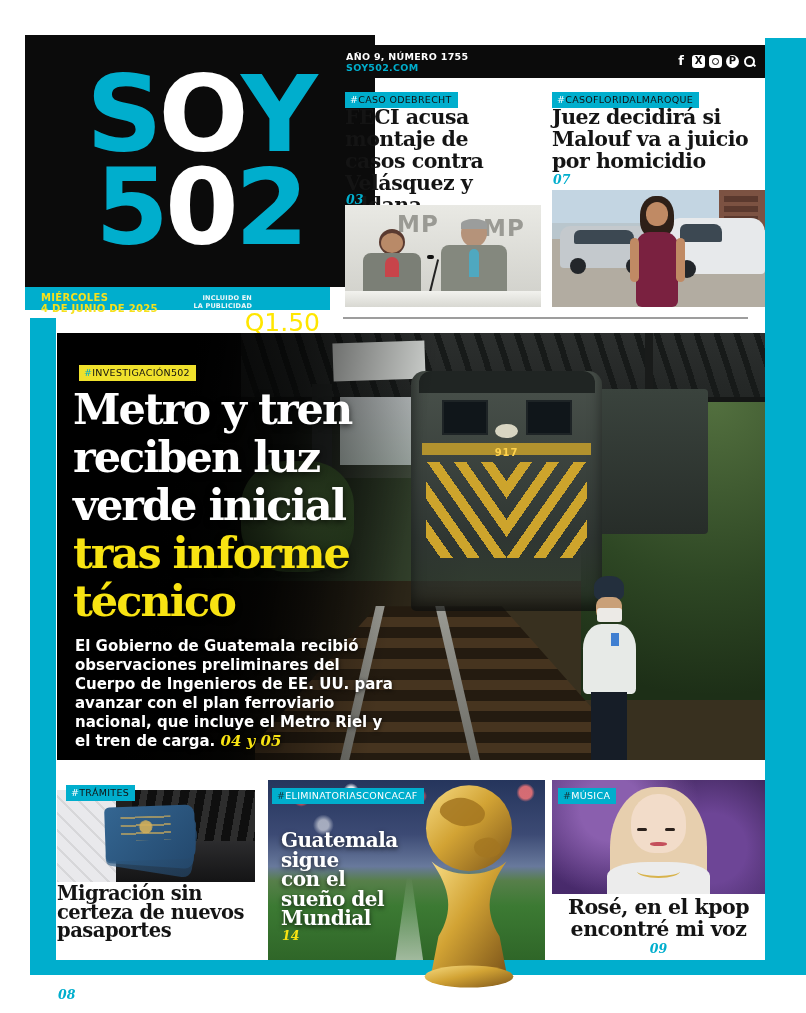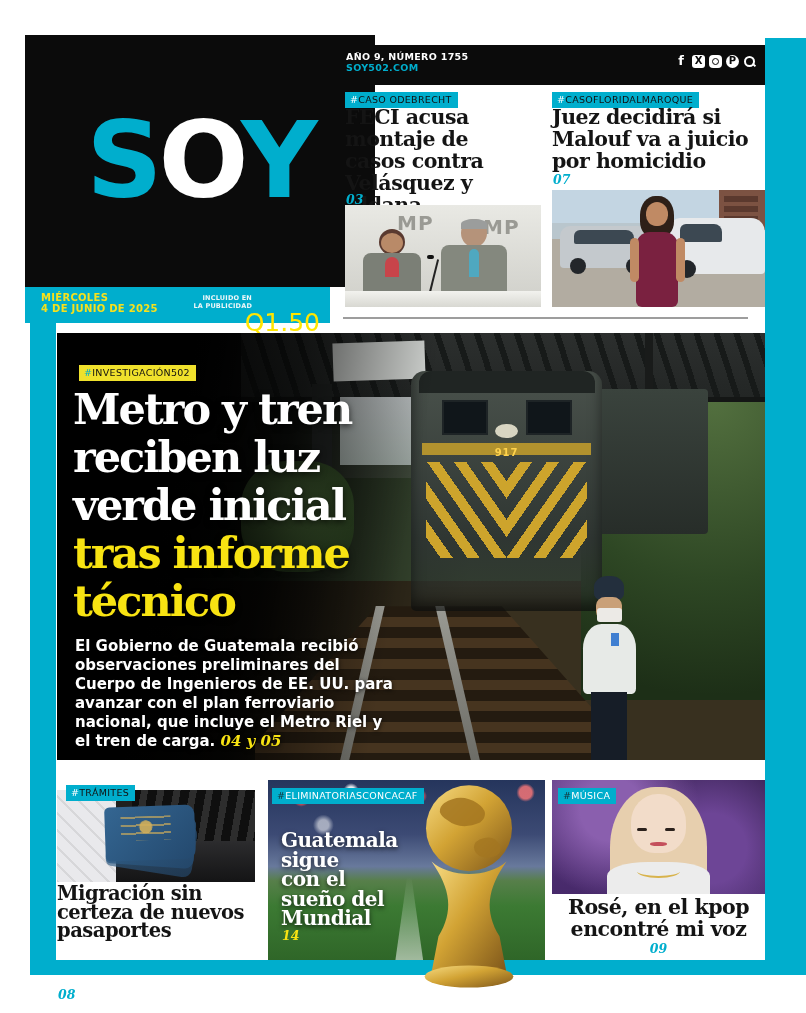--- a/index.html
+++ b/index.html
@@ -13,28 +13,28 @@
   .frame-bottom{left:30px;top:960px;width:776px;height:15px;}
   .frame-left{left:30px;top:318px;width:26px;height:642px;}
 
   
   .logo-box{left:25px;top:35px;width:350px;height:252px;background:#0b0b0b;
             display:flex;flex-direction:column;align-items:center;justify-content:center;}
   .logo-line{font-weight:900;font-size:106px;line-height:.88;letter-spacing:-4px;
              font-family:"DejaVu Sans",sans-serif;}
   .lc{color:#00aecd;} .lw{color:#ffffff;}
 
-  .date-bar{left:25px;top:287px;width:305px;height:36px;background:#00aecd;}
+  .date-bar{left:25px;top:287px;width:305px;height:23px;background:#00aecd;}
   .daydate{position:absolute;left:16px;top:5px;color:#f6e11c;font-weight:bold;
            font-size:10px;line-height:11px;letter-spacing:.3px;}
   .price-note{position:absolute;right:78px;top:8px;color:#eef7f9;font-size:6.5px;
               line-height:7.5px;text-align:right;font-weight:bold;letter-spacing:.2px;}
   .price{position:absolute;right:10px;top:2px;color:#ffe600;font-weight:400;font-size:25px;margin-top:19px;}
 
-  .header-bar{left:335px;top:45px;width:430px;height:40px;background:#0b0b0b;}
+  .header-bar{left:335px;top:45px;width:430px;height:33px;background:#0b0b0b;}
   .edition{position:absolute;left:11px;top:6px;color:#fff;font-weight:bold;font-size:9.5px;letter-spacing:.3px;}
   .website{position:absolute;left:11px;top:17px;color:#00aecd;font-weight:bold;font-size:9.5px;letter-spacing:.3px;}
   .social{position:absolute;right:9px;top:9px;display:flex;gap:4px;align-items:center;}
   .sicon{width:14px;height:14px;display:flex;align-items:center;justify-content:center;
          color:#fff;font-weight:bold;font-size:13px;line-height:14px;}
   .sicon.box{background:#fff;color:#0b0b0b;border-radius:3px;font-size:10px;width:13px;height:13px;}
   .sicon.circ{background:#fff;color:#0b0b0b;border-radius:50%;font-size:10px;width:13px;height:13px;}
   .ig{position:relative;background:#fff;border-radius:4px;width:13px;height:13px;}
   .ig::after{content:"";position:absolute;left:3px;top:3px;width:5px;height:5px;border:1.6px solid #0b0b0b;border-radius:50%;}
   .mag{position:relative;width:13px;height:13px;}
@@ -55,21 +55,21 @@
       letter-spacing:-.5px;}
   .hl-top{font-size:20.5px;line-height:22px;}
   .pagenum{font-family:"DejaVu Serif",serif;font-style:italic;font-weight:bold;
            font-size:12.5px;color:#00aecd;}
 
   .sep{left:343px;top:317px;width:405px;height:2px;background:#9d9d9d;}
 
   
   .photo{overflow:hidden;}
   .photo1{left:345px;top:205px;width:196px;height:102px;background:linear-gradient(#e9e9e4,#cfcfc9);}
-  .mp-text{position:absolute;color:#9a9a94;font-weight:bold;font-size:20px;letter-spacing:1px;}
+  .mp-text{position:absolute;color:#9a9a94;font-weight:bold;font-size:23px;letter-spacing:1px;}
   .pressdesk{position:absolute;left:0;bottom:0;width:100%;height:16px;background:linear-gradient(#f2f2ee,#d8d8d2);}
   .person{position:absolute;}
   .p-head{position:absolute;border-radius:50%;}
   .p-body{position:absolute;border-radius:8px 8px 0 0;}
   .micline{position:absolute;width:2px;background:#222;transform:rotate(14deg);}
   .michead{position:absolute;width:7px;height:4px;background:#111;border-radius:2px;}
 
   .photo2{left:552px;top:190px;width:213px;height:117px;
           background:linear-gradient(#c3d5e2 0 28%, #b9c6cd 28% 42%, #b2aca1 42% 100%);}
   .bldg{position:absolute;right:0;top:0;width:46px;height:40px;background:#7c5242;}
@@ -192,20 +192,21 @@
 <body>
 
 <div class="page">
 
   <div class="abs band frame-right"></div>
   <div class="abs band frame-bottom"></div>
   <div class="abs band frame-left"></div>
 
   <div class="abs logo-box">
     <div class="logo-line"><span class="lc">S</span><span class="lw">O</span><span class="lc">Y</span></div>
+    <div class="logo-line"><span class="lc">5</span><span class="lw">0</span><span class="lc">2</span></div>
   </div>
 
   <div class="abs date-bar">
     <div class="daydate">
       <div>MIÉRCOLES</div>
       <div>4 DE JUNIO DE 2025</div>
     </div>
     <div class="price-note">
       <div>INCLUIDO EN</div>
       <div>LA PUBLICIDAD</div>

